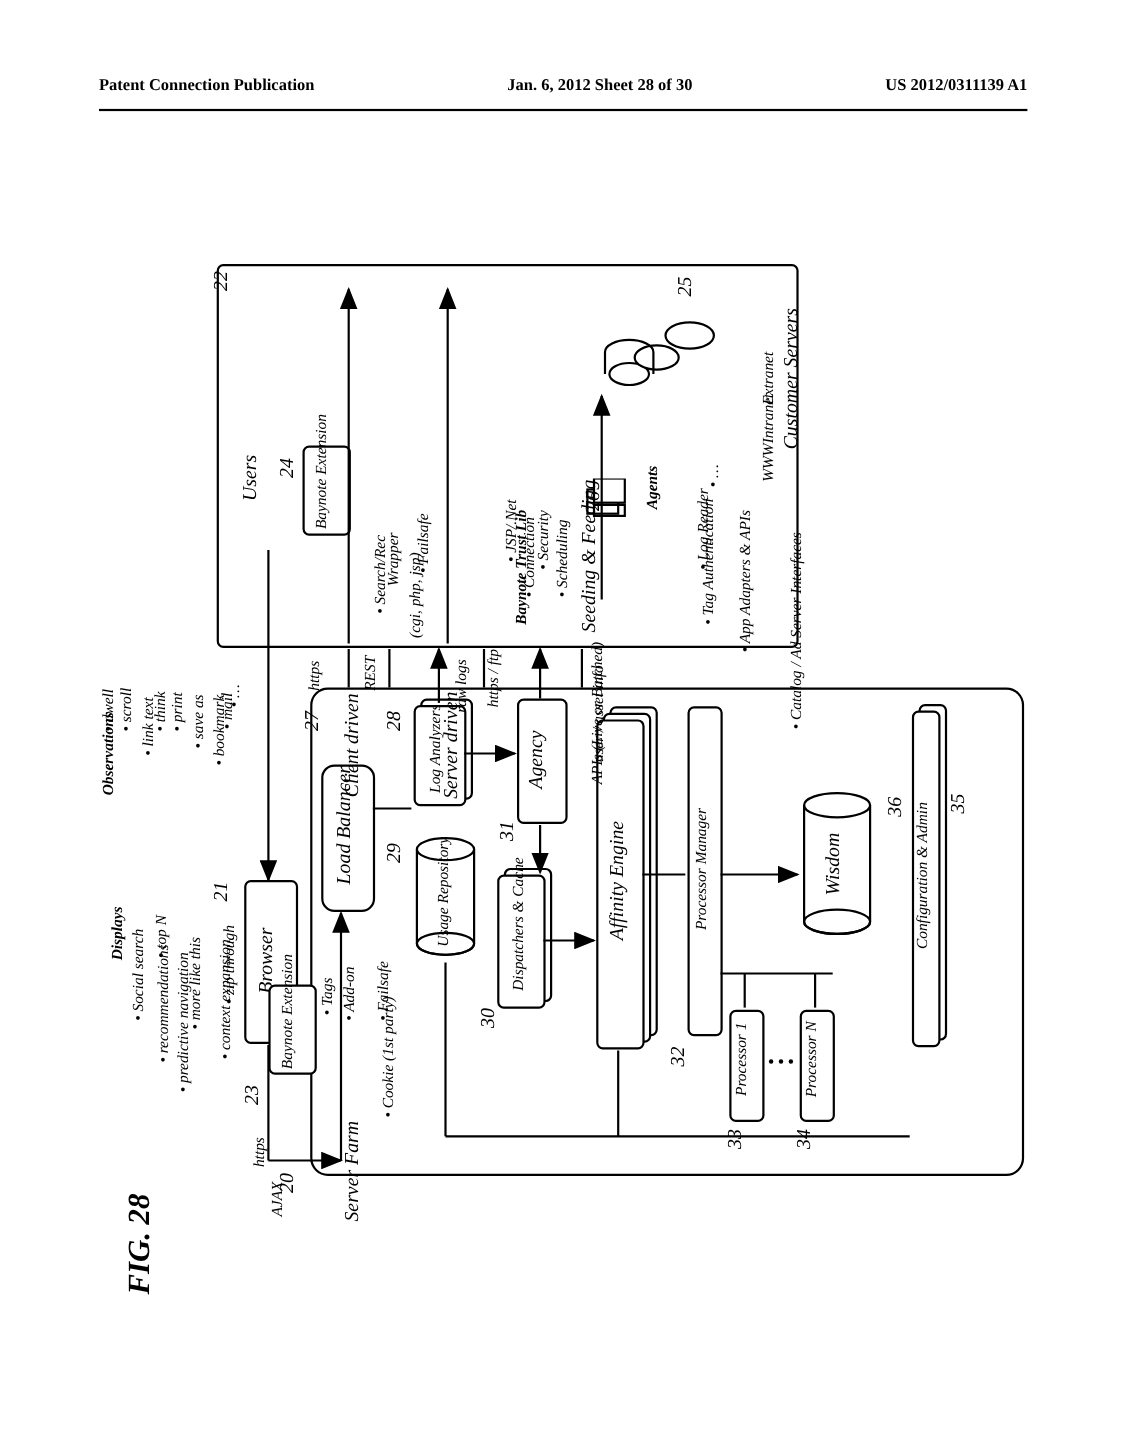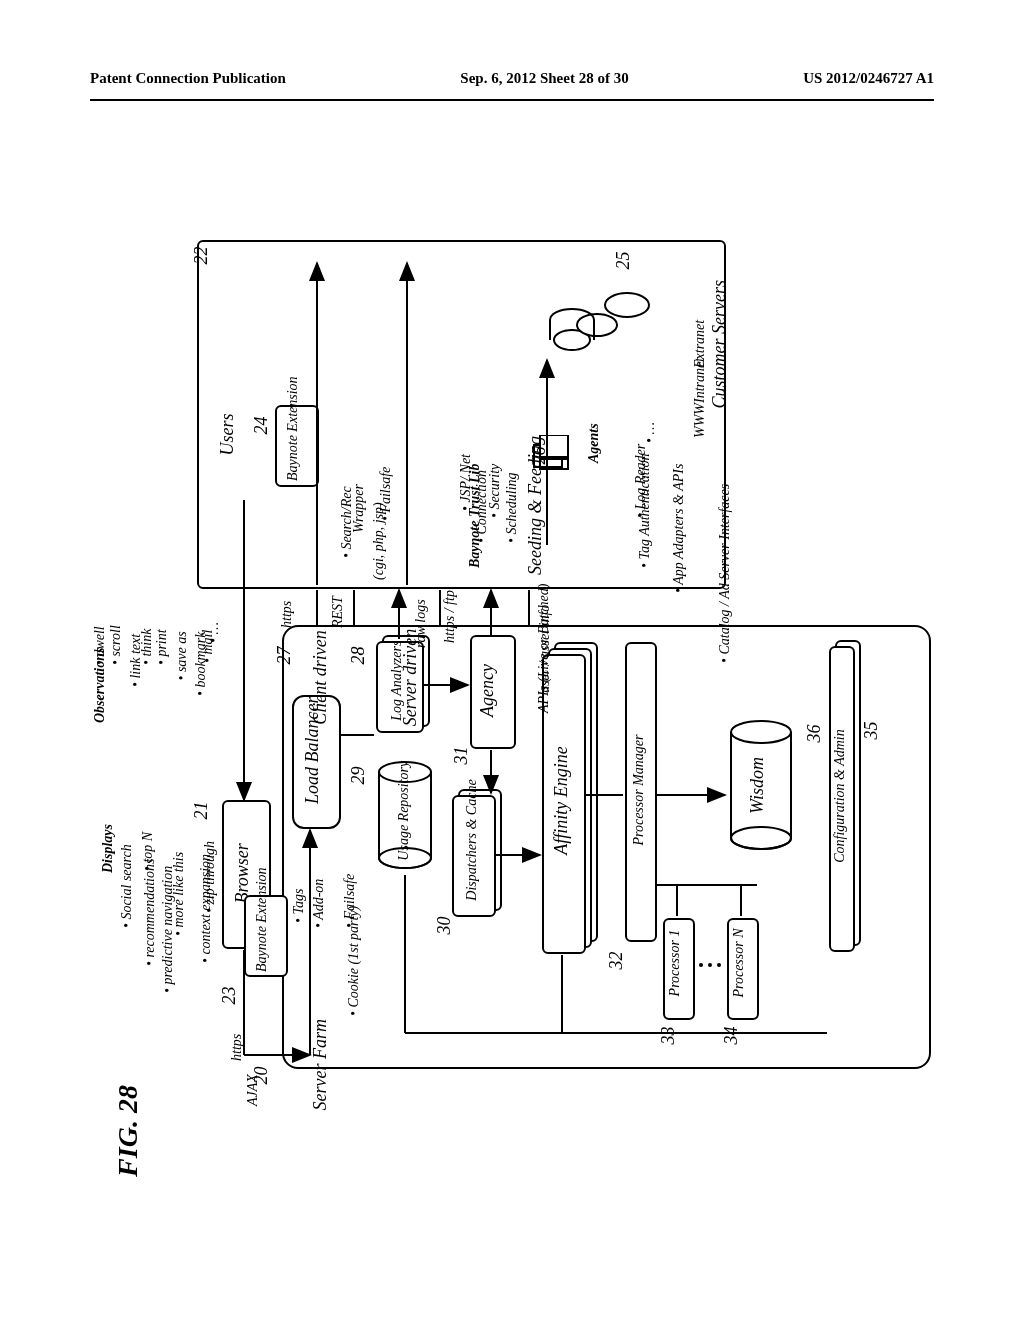--- a/index.html
+++ b/index.html
@@ -57,22 +57,22 @@
   transform: rotate(-90deg);
   font-style: italic;
   font-size: 18px;
 }
 </style>
 </head>
 <body>
 
 <div class="header">
   <span>Patent Connection Publication</span>
-  <span>Sep. 6, 2012   Sheet 28 of 30</span>
-  <span>US 2012/0246727 A1</span>
+  <span>Jan. 6, 2012   Sheet 28 of 30</span>
+  <span>US 2012/0311139 A1</span>
 </div>
 <div class="header-line"></div>
 
 <div class="canvas">
 
   <div class="box" style="left:105px; top:45px; width:525px; height:345px;"></div>
 
   <div class="box" style="left:190px; top:430px; width:645px; height:440px; border-radius:16px;"></div>
 
   <div class="box" style="left:130px; top:605px; width:45px; height:145px;"></div>

